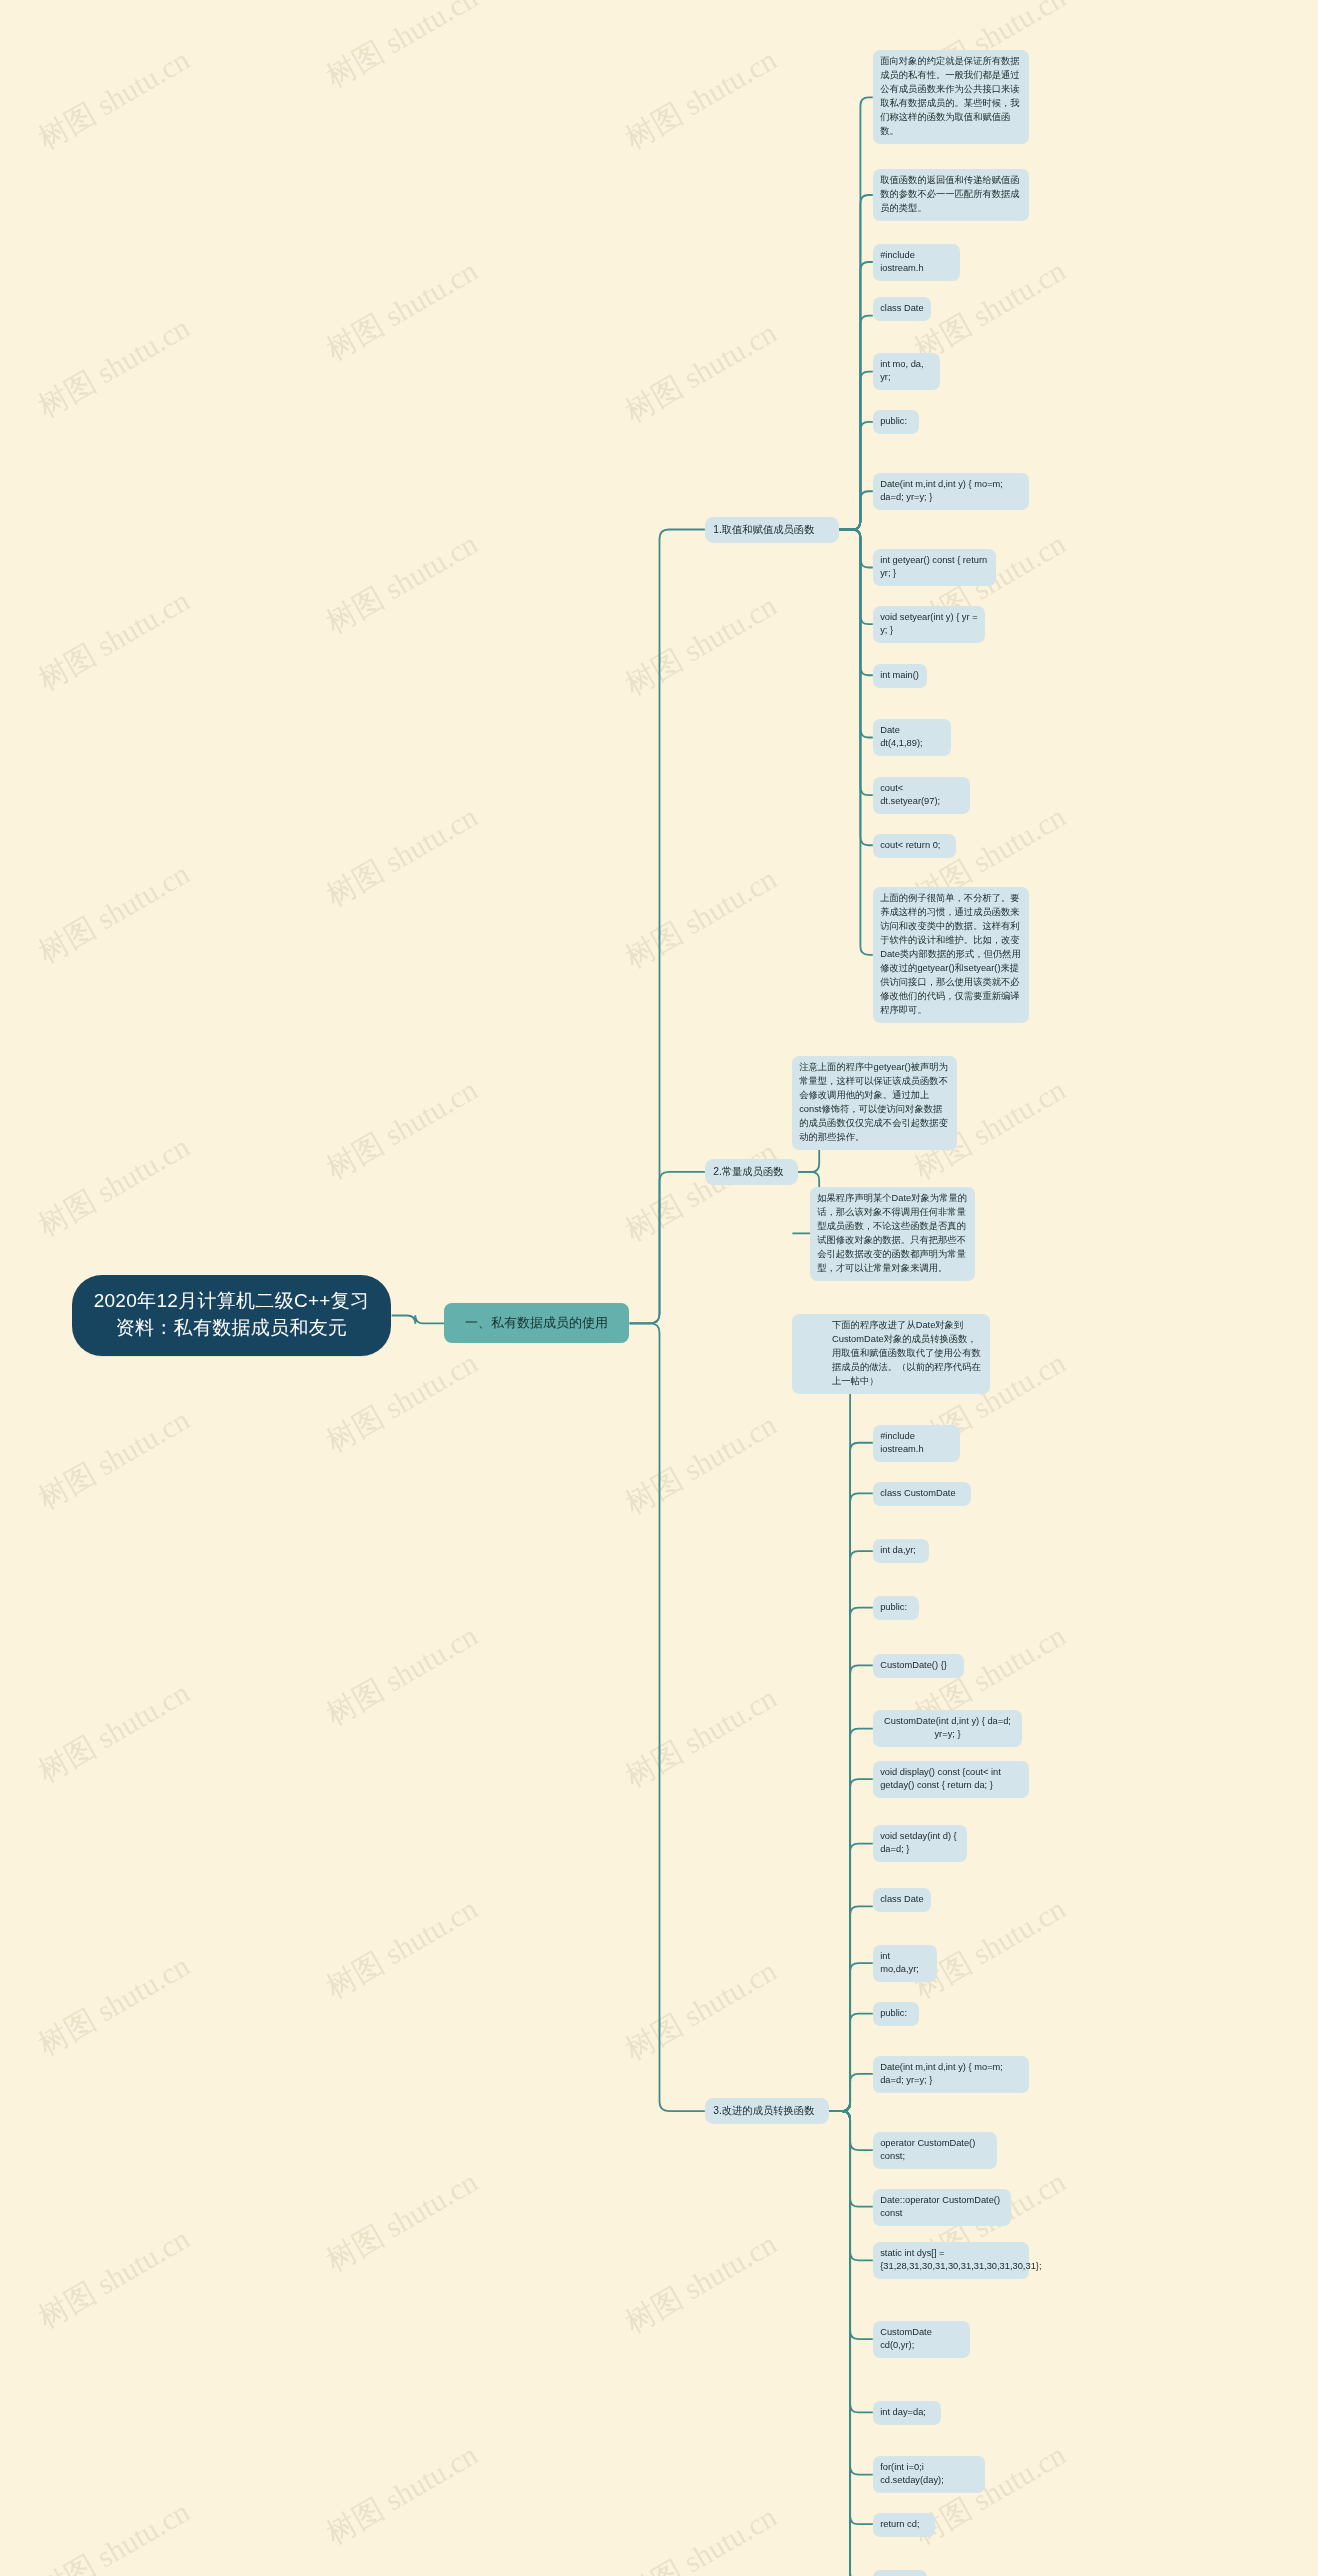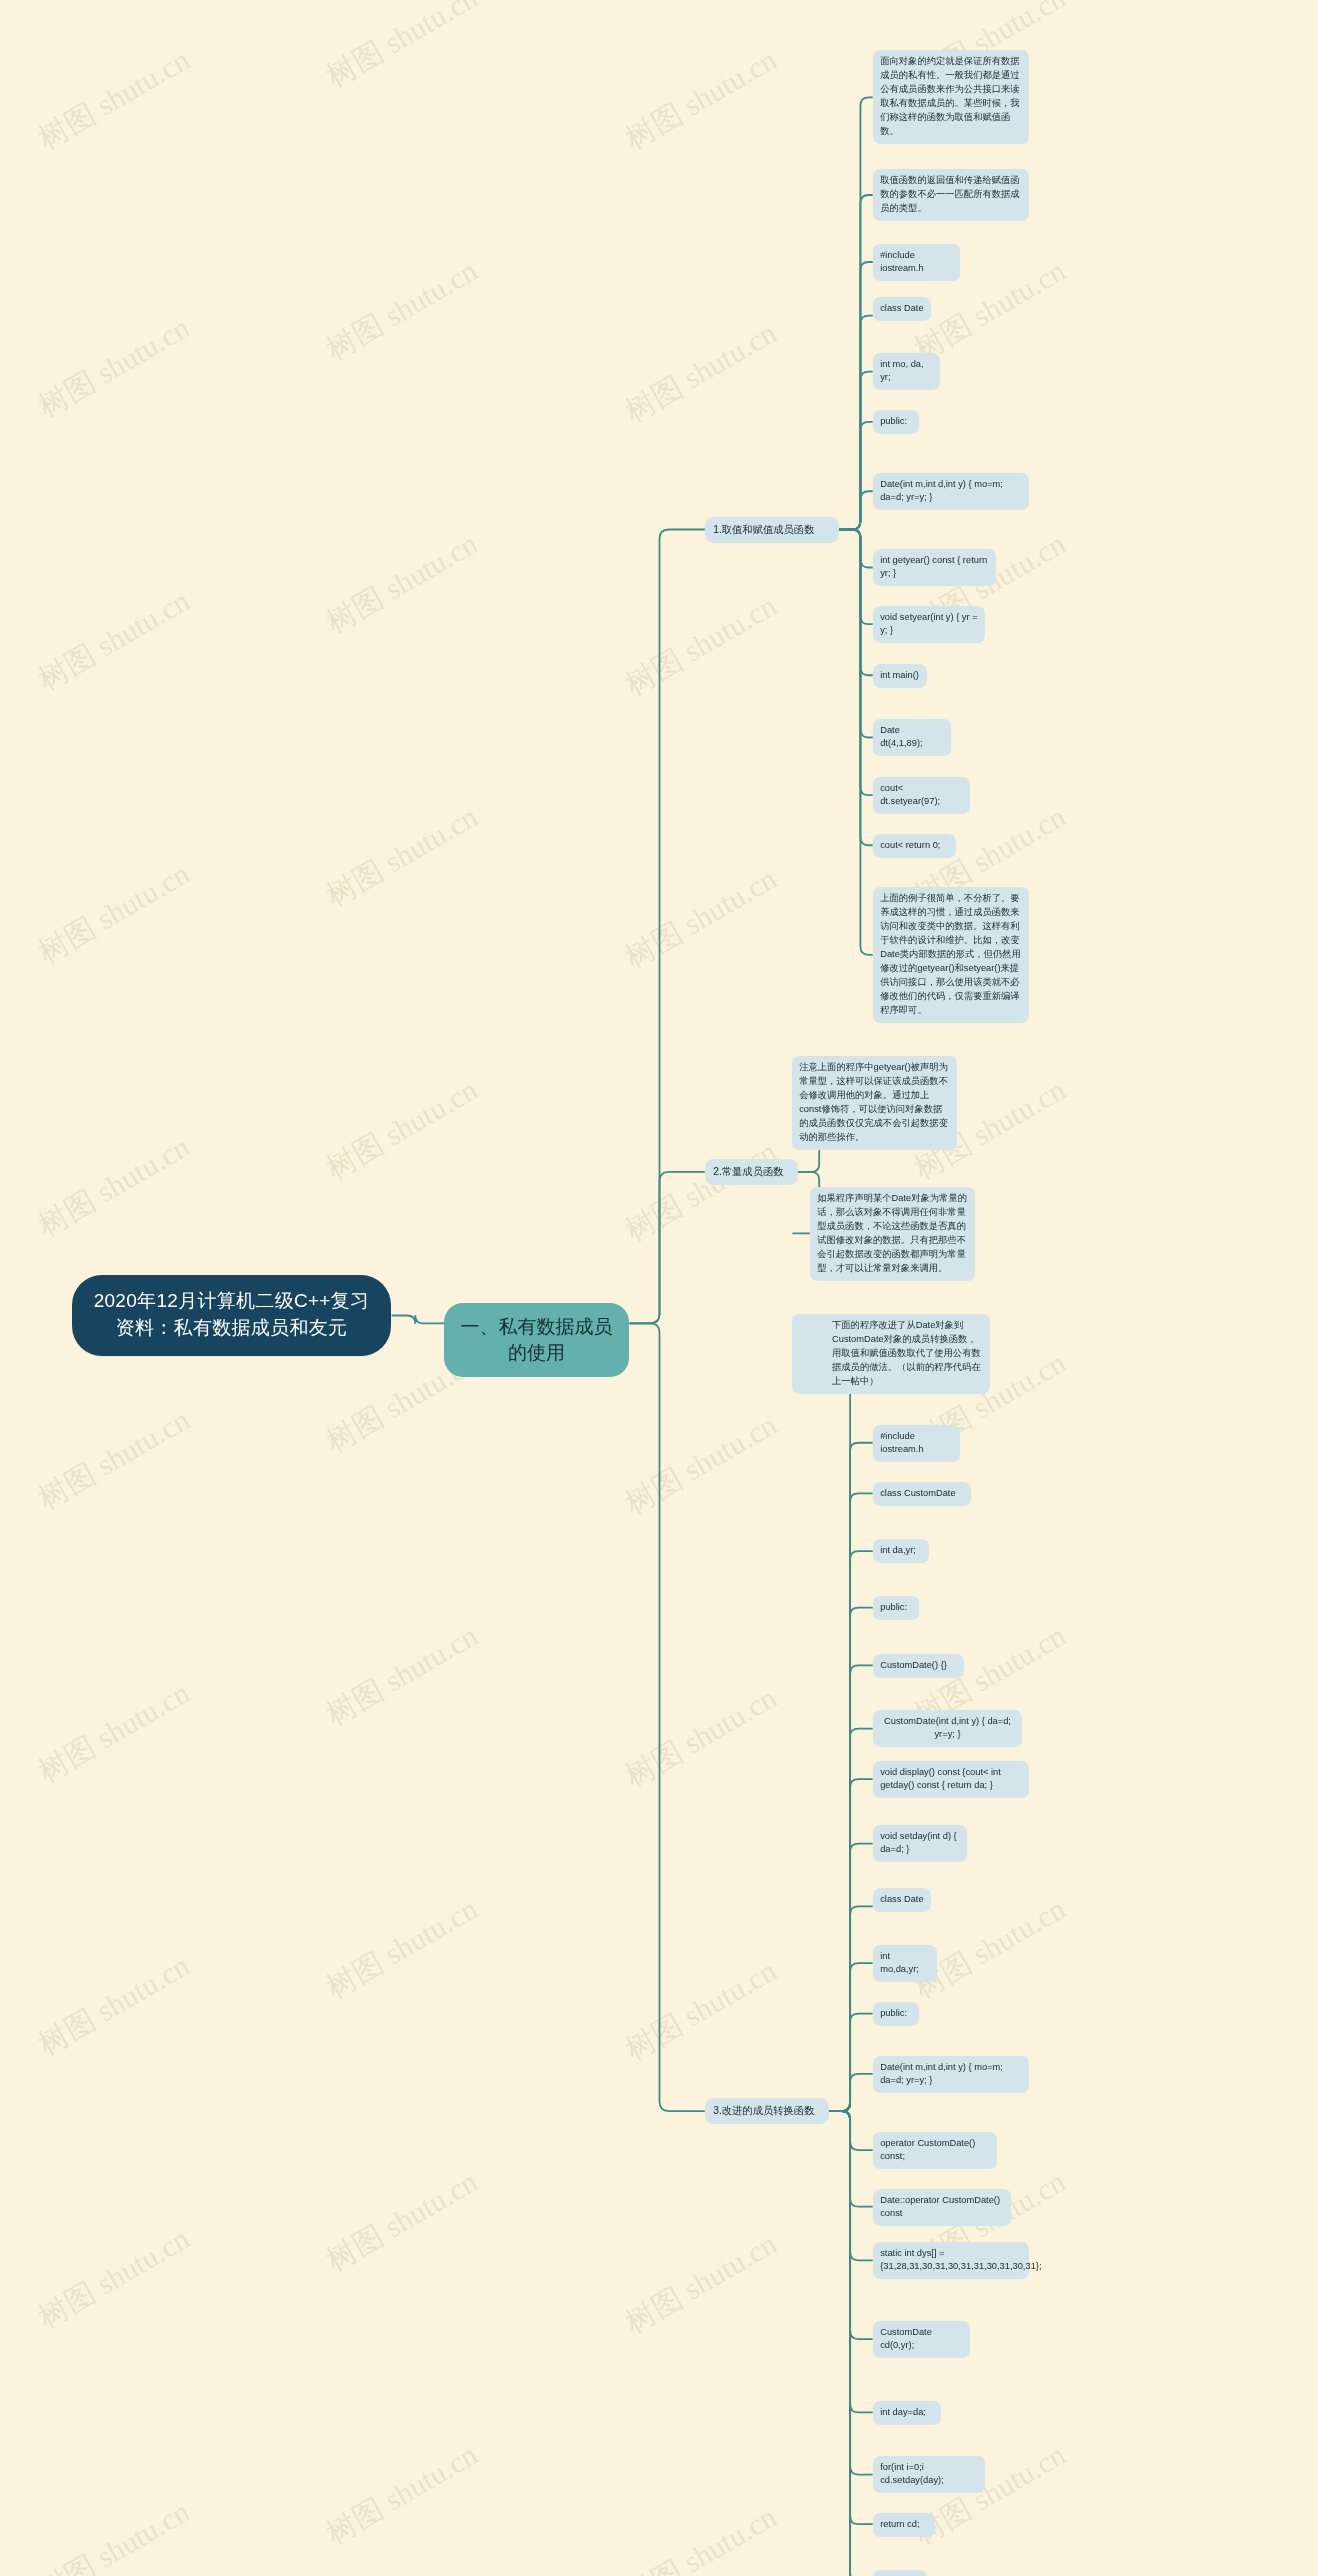--- a/index.html
+++ b/index.html
@@ -54,24 +54,24 @@
     padding: 13.4px 17.5px;
     font-size: 19px;
     line-height: 1.42;
     letter-spacing: 0.3px;
     box-shadow: 0 1px 0 rgba(0,0,0,0.06);
   }
 
   .lvl1 {
     background: #63b0ac;
     color: #17302f;
-    border-radius: 19px;
+    border-radius: 8px;
     text-align: center;
     padding: 11.3px 13.4px;
-    font-size: 19px;
+    font-size: 13px;
     line-height: 1.35;
   }
 
   .lvl2 {
     background: #d3e5ea;
     color: #19272b;
     border-radius: 8.2px;
     padding: 5.7px 8.2px;
     font-size: 10.3px;
     line-height: 1.38;

